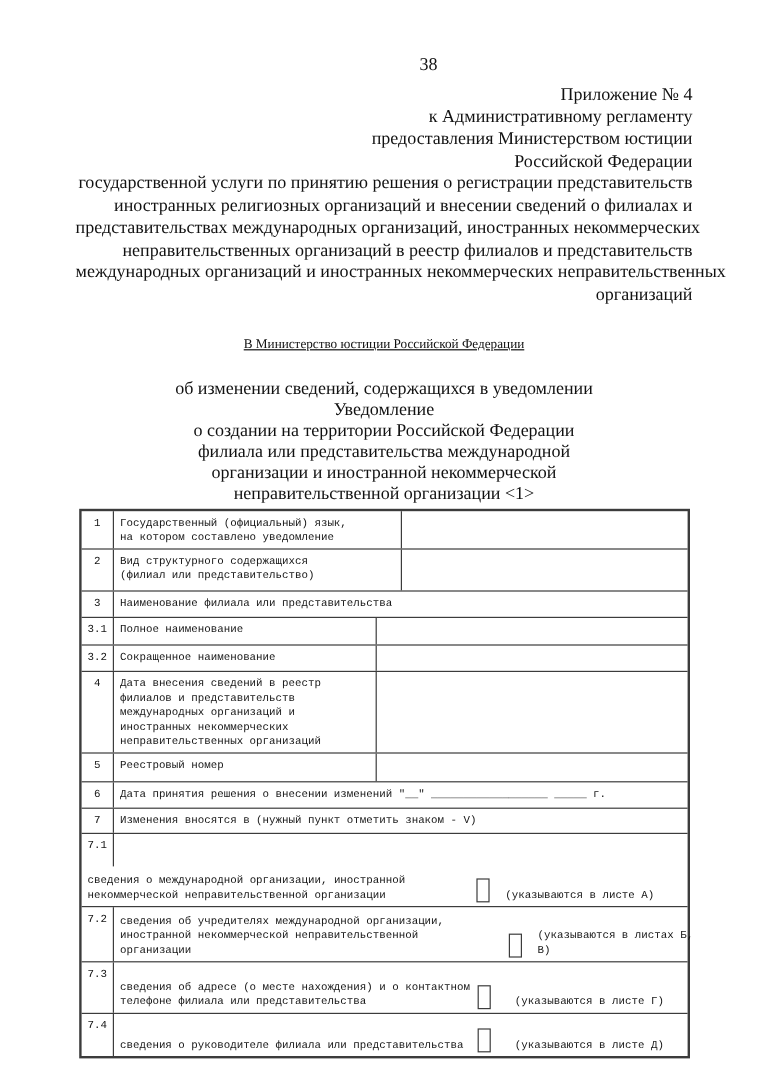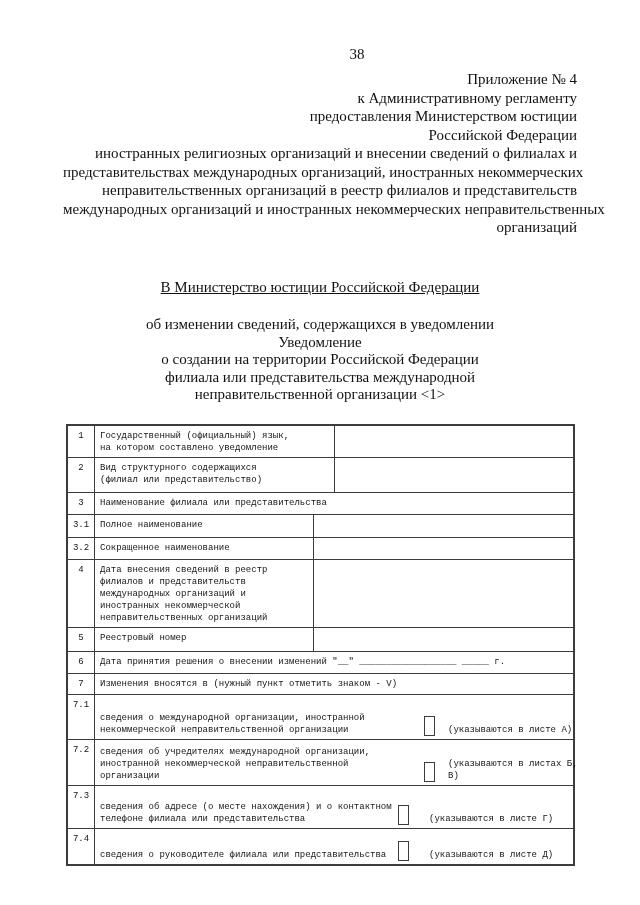--- a/index.html
+++ b/index.html
@@ -5,21 +5,21 @@
   html,body{margin:0;padding:0;background:#ffffff;}
   .page{position:relative;width:640px;height:905px;background:#ffffff;overflow:hidden;
         color:#111111;}
   .serif{font-family:"Liberation Serif", serif;}
   .page-number{position:absolute;top:47px;left:0;width:640px;box-sizing:border-box;
         padding-left:74px;text-align:center;font-size:15px;line-height:15px;}
   .header-block{position:absolute;top:70px;left:63px;width:514px;text-align:right;
         font-size:15px;line-height:18.5px;}
   .header-block div{white-space:nowrap;}
   .ministry-line{position:absolute;top:279px;left:63px;width:514px;text-align:center;
-        font-size:15px;line-height:17px;text-decoration:underline;}
+        font-size:11px;line-height:17px;text-decoration:underline;}
   .notif-block{position:absolute;top:316px;left:63px;width:514px;text-align:center;
         font-size:15px;line-height:17.5px;}
   
   .doc-table{position:absolute;top:424px;left:66px;width:509px;box-sizing:border-box;
         border:2px solid #3c3c3c;
         font-family:"Liberation Mono", monospace;font-size:9px;line-height:12px;color:#151515;}
   .trow{display:flex;align-items:stretch;border-bottom:1px solid #3c3c3c;box-sizing:border-box;}
   .trow:last-child{border-bottom:none;}
   .cnum{width:27px;flex:0 0 27px;border-right:1px solid #3c3c3c;box-sizing:border-box;
         text-align:center;padding-top:4px;}
@@ -31,49 +31,51 @@
   .dflex{display:flex;align-items:flex-end;padding-top:6px;white-space:normal;}
   .dtext{white-space:pre;box-sizing:border-box;}
   .w71{width:324px;flex:0 0 324px;}
   .w73{width:298px;flex:0 0 298px;}
   .checkbox{width:11px;height:20px;flex:0 0 11px;border:1px solid #3c3c3c;margin-top:1px;
         box-sizing:border-box;background:#ffffff;}
   .dnote{white-space:pre;margin-left:13px;}
   .mL20{margin-left:20px;}
   .r1{min-height:32px;} .r2{min-height:35px;} .r3{min-height:22px;} .r4{min-height:23px;}
   .r5{min-height:22px;} .r6{min-height:65px;} .r7{min-height:24px;} .r8{min-height:22px;}
-  .r9{min-height:21px;} .r10{min-height:45px;} .r11{min-height:45px;} .r12{min-height:43px;}
+  .r9{min-height:21px;} .r10{min-height:45px;flex-direction:column;} .r11{min-height:45px;} .r12{min-height:43px;}
   .r13{min-height:35px;}
 </style>
 </head>
 <body>
 
 <div class="page">
 
   <div class="page-number serif">38</div>
 
   <div class="header-block serif">
     <div>Приложение № 4</div>
     <div>к Административному регламенту</div>
     <div>предоставления Министерством юстиции</div>
     <div>Российской Федерации</div>
+    <div>государственной услуги по принятию решения о регистрации представительств</div>
     <div>иностранных религиозных организаций и внесении сведений о филиалах и</div>
     <div>представительствах международных организаций, иностранных некоммерческих</div>
     <div>неправительственных организаций в реестр филиалов и представительств</div>
     <div>международных организаций и иностранных некоммерческих неправительственных</div>
     <div>организаций</div>
   </div>
 
   <div class="ministry-line serif">В Министерство юстиции Российской Федерации</div>
 
   <div class="notif-block serif">
     <div>об изменении сведений, содержащихся в уведомлении</div>
     <div>Уведомление</div>
     <div>о создании на территории Российской Федерации</div>
     <div>филиала или представительства международной</div>
+    <div>организации и иностранной некоммерческой</div>
     <div>неправительственной организации &lt;1&gt;</div>
   </div>
 
   <div class="doc-table">
 
     <div class="trow r1">
       <div class="cnum">1</div>
       <div class="clab wA">Государственный (официальный) язык,
 на котором составлено уведомление</div>
       <div class="cval"></div>
@@ -101,21 +103,21 @@
       <div class="cnum">3.2</div>
       <div class="clab wC">Сокращенное наименование</div>
       <div class="cval"></div>
     </div>
 
     <div class="trow r6">
       <div class="cnum">4</div>
       <div class="clab wC">Дата внесения сведений в реестр
 филиалов и представительств
 международных организаций и
-иностранных некоммерческой
+иностранных некоммерческих
 неправительственных организаций</div>
       <div class="cval"></div>
     </div>
 
     <div class="trow r7">
       <div class="cnum">5</div>
       <div class="clab wC">Реестровый номер</div>
       <div class="cval"></div>
     </div>
 

